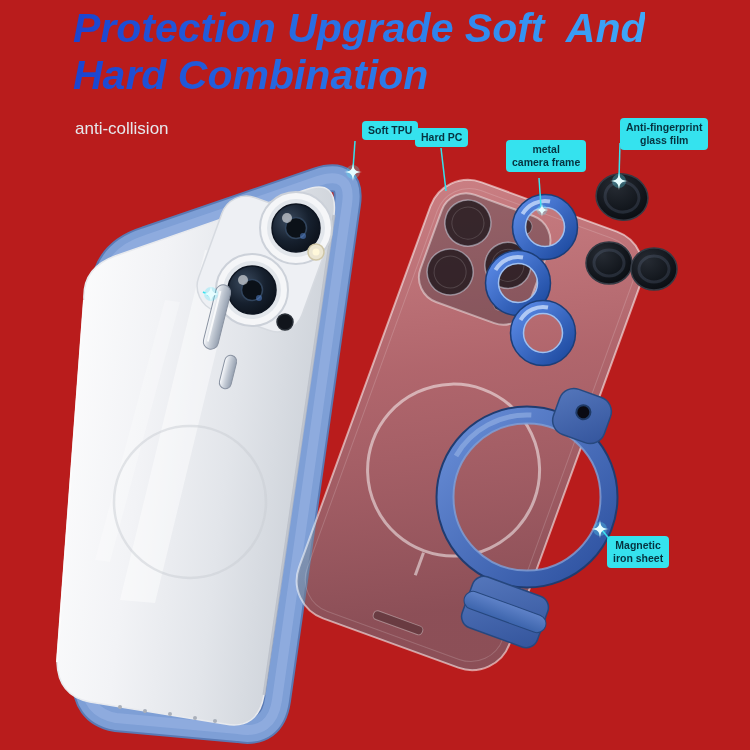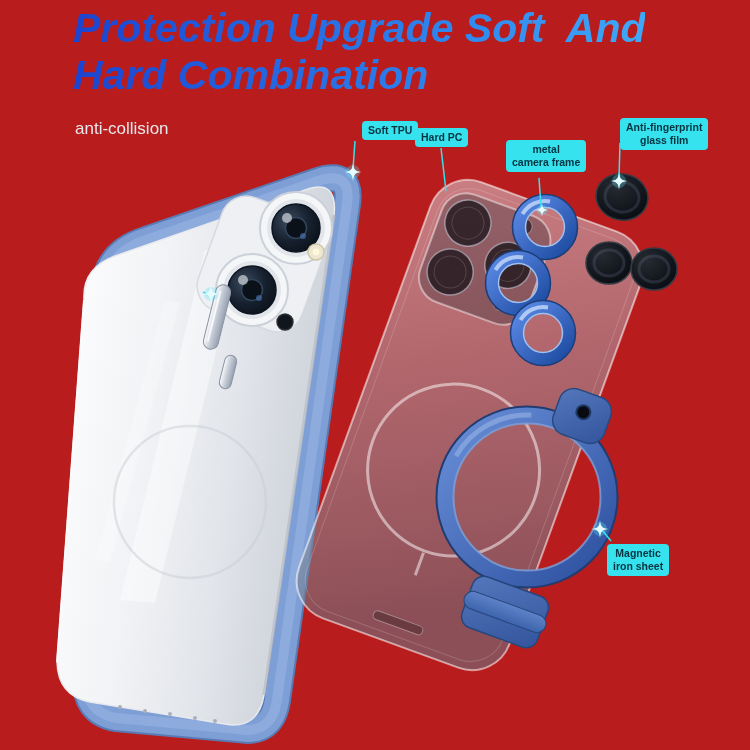--- a/index.html
+++ b/index.html
@@ -26,21 +26,21 @@
     background:#35e2ee; color:#063340;
     font-size:10.5px; line-height:13px; font-weight:bold;
     padding:3px 6px; border-radius:4px; text-align:center; white-space:nowrap;
   }
   .callout span { display:block; }
   .c-soft-tpu      { left:329px; top:121px;margin-left:33px; }
   .c-hard-pc       { left:415px; top:128px; }
   .c-metal-frame   { left:506px; top:140px; }
   .c-anti-fp       { left:578px; top:118px;margin-left:42px; }
   .c-electro       { left:152px; top:260px; }
-  .c-magnet        { left:607px; top:536px;margin-top:8px; }
+  .c-magnet        { left:607px; top:536px; }
 </style>
 </head>
 <body>
 
 <div class="stage">
 
   <svg class="scene" viewBox="0 0 750 750">
     <defs>
       <linearGradient id="phoneGrad" x1="0" y1="0" x2="1" y2="0.25">
         <stop offset="0" stop-color="#ffffff"></stop>

